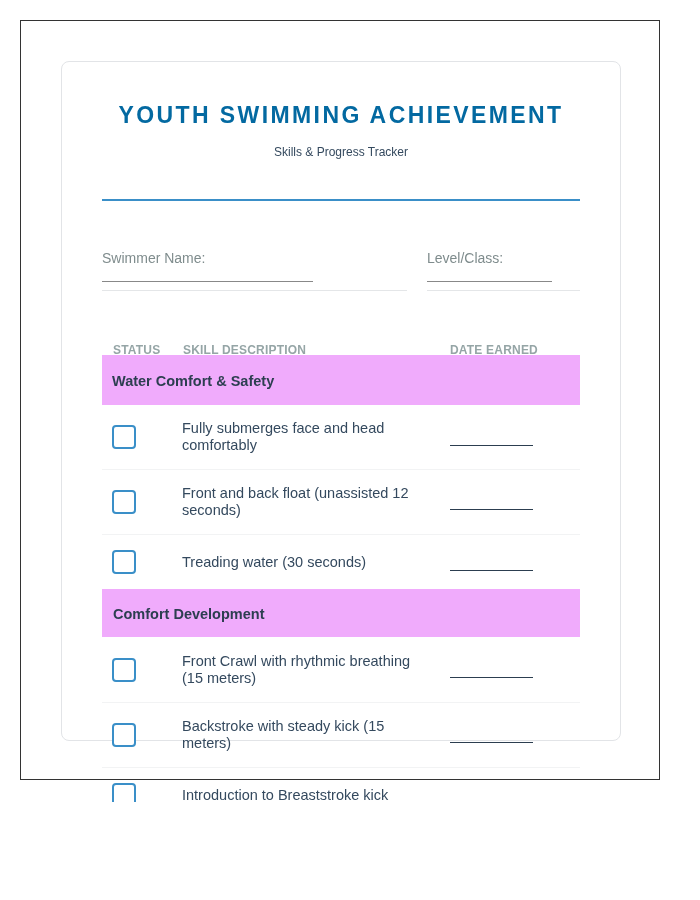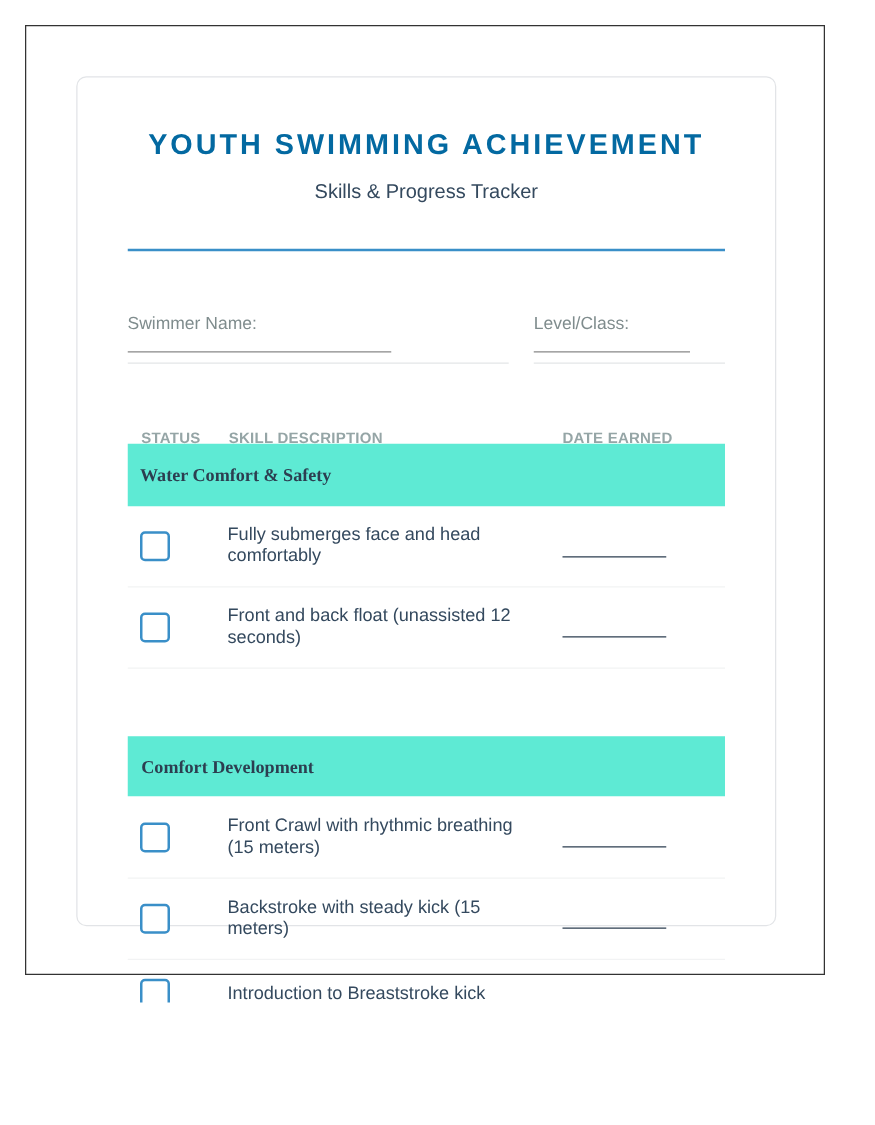--- a/index.html
+++ b/index.html
@@ -1,27 +1,27 @@
 <!DOCTYPE html>
 <html><head>
   <meta charset="utf-8">
   <style>
     html, body { margin:0; padding:0; background:#ffffff; }
     body { width:700px; height:900px; position:relative; overflow:hidden; font-family:"Liberation Sans", sans-serif; color:#2c3e50; }
     .frame { position:absolute; left:20px; top:20px; width:640px; height:760px; border:1px solid #333333; box-sizing:border-box; }
     .card { position:absolute; left:61px; top:61px; width:560px; height:680px; border:1px solid #e2e4e7; border-radius:8px; box-sizing:border-box; background:#fff; }
     .content { position:absolute; left:102px; top:0; width:478px; height:802px; overflow:hidden; }
     .title { position:absolute; left:0; top:102px; width:478px; text-align:center; font-size:23px; font-weight:bold; letter-spacing:2.4px; color:#0369a1; }
-    .subtitle { position:absolute; left:0; top:145px; width:478px; text-align:center; font-size:16px; color:#34495e; }
+    .subtitle { position:absolute; left:0; top:145px; width:478px; text-align:center; font-size:12px; color:#34495e; }
     .divider { position:absolute; left:0; top:199px; width:478px; height:2px; background:#3a8fc8; }
     .field-label { position:absolute; top:250px; font-size:14px; color:#7f8c8d; }
     .field-line { position:absolute; top:281px; height:1px; background:#888; }
     .field-under { position:absolute; top:290px; height:1px; background:#e4e6e8; }
     .th { position:absolute; top:331px; font-size:12px; font-weight:bold; color:#95a5a6; letter-spacing:0.2px;margin-top:12px; }
-    .section { position:absolute; left:0; width:478px; background:#5eead4;font-family:Liberation Serif, serif; }
+    .section { position:absolute; left:0; width:478px; background:#f0abfc; }
     .section span { position:absolute; left:10px; font-size:14.5px; font-weight:bold; color:#2c3e50; }
     .row { position:absolute; left:0; width:478px; border-bottom:1px solid #f2f3f4; }
     .cb { position:absolute; left:10px; width:20px; height:20px; border:2px solid #3a8fc8; border-radius:4px; background:#fff; }
     .desc { position:absolute; left:80px; width:250px; font-size:14.5px; line-height:17px; color:#34495e; }
     .dline { position:absolute; left:348px; width:83px; height:1px; background:#2c3e50; }
   </style>
 </head>
 <body>
 
 <div class="frame"></div>
@@ -53,20 +53,25 @@
     <div class="desc" style="top:15px;">Fully submerges face and head comfortably</div>
     <div class="dline" style="top:40px;"></div>
   </div>
 
   <div class="row" style="top:470px;height:64px;">
     <div class="cb" style="top:20px;"></div>
     <div class="desc" style="top:15px;">Front and back float (unassisted 12 seconds)</div>
     <div class="dline" style="top:39px;"></div>
   </div>
 
+  <div class="row" style="top:535px;height:54px;border-bottom:none;">
+    <div class="cb" style="top:15px;"></div>
+    <div class="desc" style="top:19px;">Treading water (30 seconds)</div>
+    <div class="dline" style="top:35px;"></div>
+  </div>
 
   <div class="section" style="top:589px;height:48px;">
     <span style="top:17px;left:11px;">Comfort Development</span>
   </div>
 
   <div class="row" style="top:637px;height:65px;">
     <div class="cb" style="top:21px;"></div>
     <div class="desc" style="top:16px;">Front Crawl with rhythmic breathing (15 meters)</div>
     <div class="dline" style="top:40px;"></div>
   </div>

